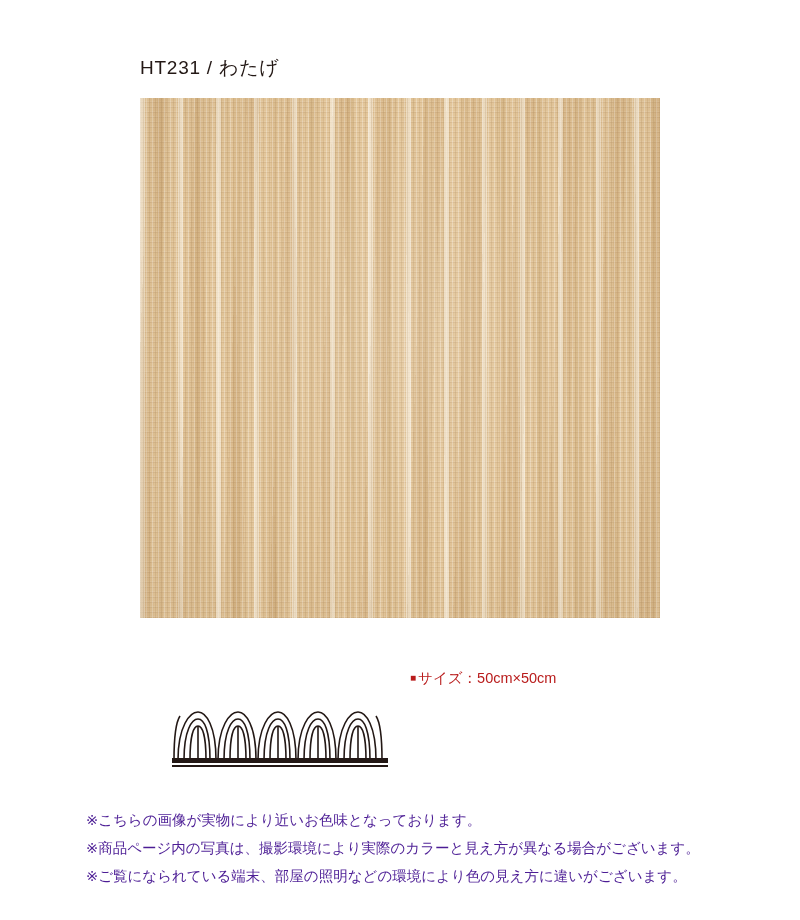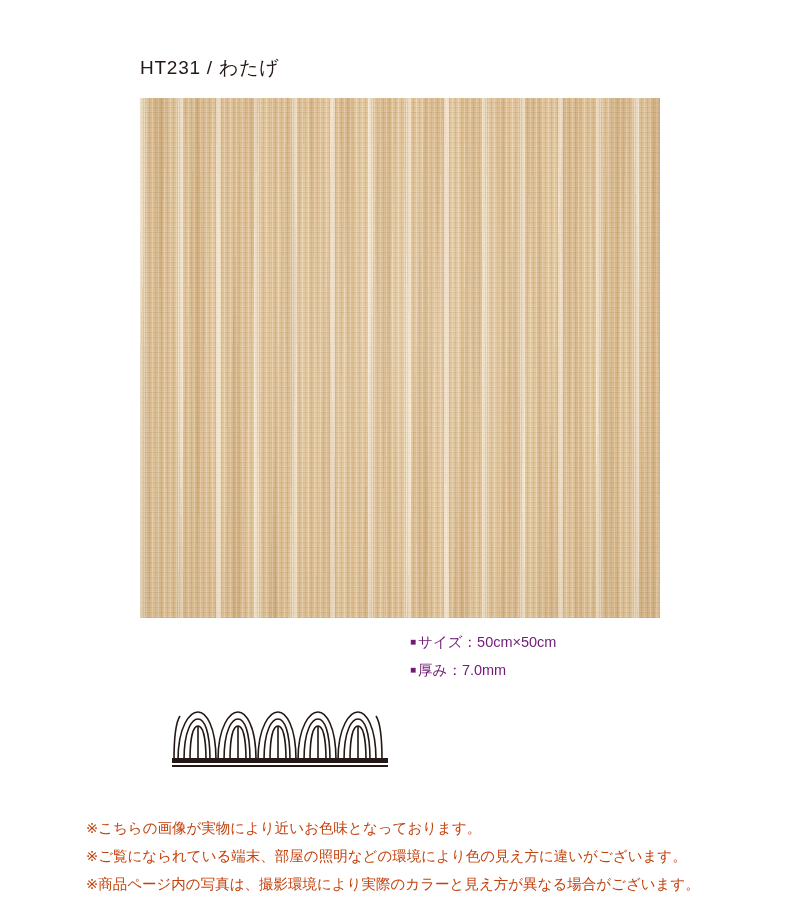--- a/index.html
+++ b/index.html
@@ -107,24 +107,24 @@
     position: absolute;
     left: 176px;
     top: 648px;
     font-size: 14.5px;
     line-height: 27px;
     color: #231815;
   }
   .specs-right {
     position: absolute;
     left: 410px;
-    top: 628px;
+    top: 664px;
     font-size: 14.5px;
     line-height: 27px;
-    color: #701a75;
+    color: #b91c1c;
   }
   .spec-item {
     white-space: nowrap;
   }
   .spec-item .bullet {
     font-size: 10px;
     vertical-align: 2px;
     margin-right: 2px;
   }
 
@@ -137,22 +137,21 @@
     height: 70px;
   }
 
   
   .notes {
     position: absolute;
     left: 86px;
     top: 806px;
     font-size: 14.5px;
     line-height: 28px;
-    color: #c2410c;
-    margin-top: 8px;
+    color: #4c1d95;
   }
   .note-line {
     white-space: nowrap;
   }
 </style>
 </head>
 <body>
 
 <div class="page">
 
@@ -162,23 +161,20 @@
     <div class="tex"></div>
     <div class="tex2"></div>
     <div class="vignette"></div>
   </div>
 
 
   <div class="specs-right">
     <div class="spec-item">
       <span class="bullet">■</span><span>サイズ：50cm×50cm</span>
     </div>
-    <div class="spec-item">
-      <span class="bullet">■</span><span>厚み：7.0mm</span>
-    </div>
   </div>
 
   <svg class="pile-diagram" viewBox="0 0 216 70">
     <g fill="none" stroke="#231815" stroke-width="1.6">
 
       <path d="M6 60 C6 26 18 12 26 12 C34 12 44 26 44 60"></path>
       <path d="M12 60 C12 30 20 19 26 19 C32 19 38 30 38 60"></path>
       <path d="M18 60 C18 34 22 26 26 26 C30 26 34 34 34 60"></path>
       <path d="M26 26 L26 60"></path>
 
@@ -205,17 +201,17 @@
       <path d="M2 60 C2 34 4 22 8 16"></path>
       <path d="M210 60 C210 34 208 22 204 16"></path>
     </g>
 
     <rect x="0" y="58" width="216" height="5" fill="#231815"></rect>
     <rect x="0" y="65" width="216" height="2" fill="#231815"></rect>
   </svg>
 
   <div class="notes">
     <div class="note-line">※こちらの画像が実物により近いお色味となっております。</div>
+    <div class="note-line">※商品ページ内の写真は、撮影環境により実際のカラーと見え方が異なる場合がございます。</div>
     <div class="note-line">※ご覧になられている端末、部屋の照明などの環境により色の見え方に違いがございます。</div>
-    <div class="note-line">※商品ページ内の写真は、撮影環境により実際のカラーと見え方が異なる場合がございます。</div>
   </div>
 
 </div>
 
 </body></html>

